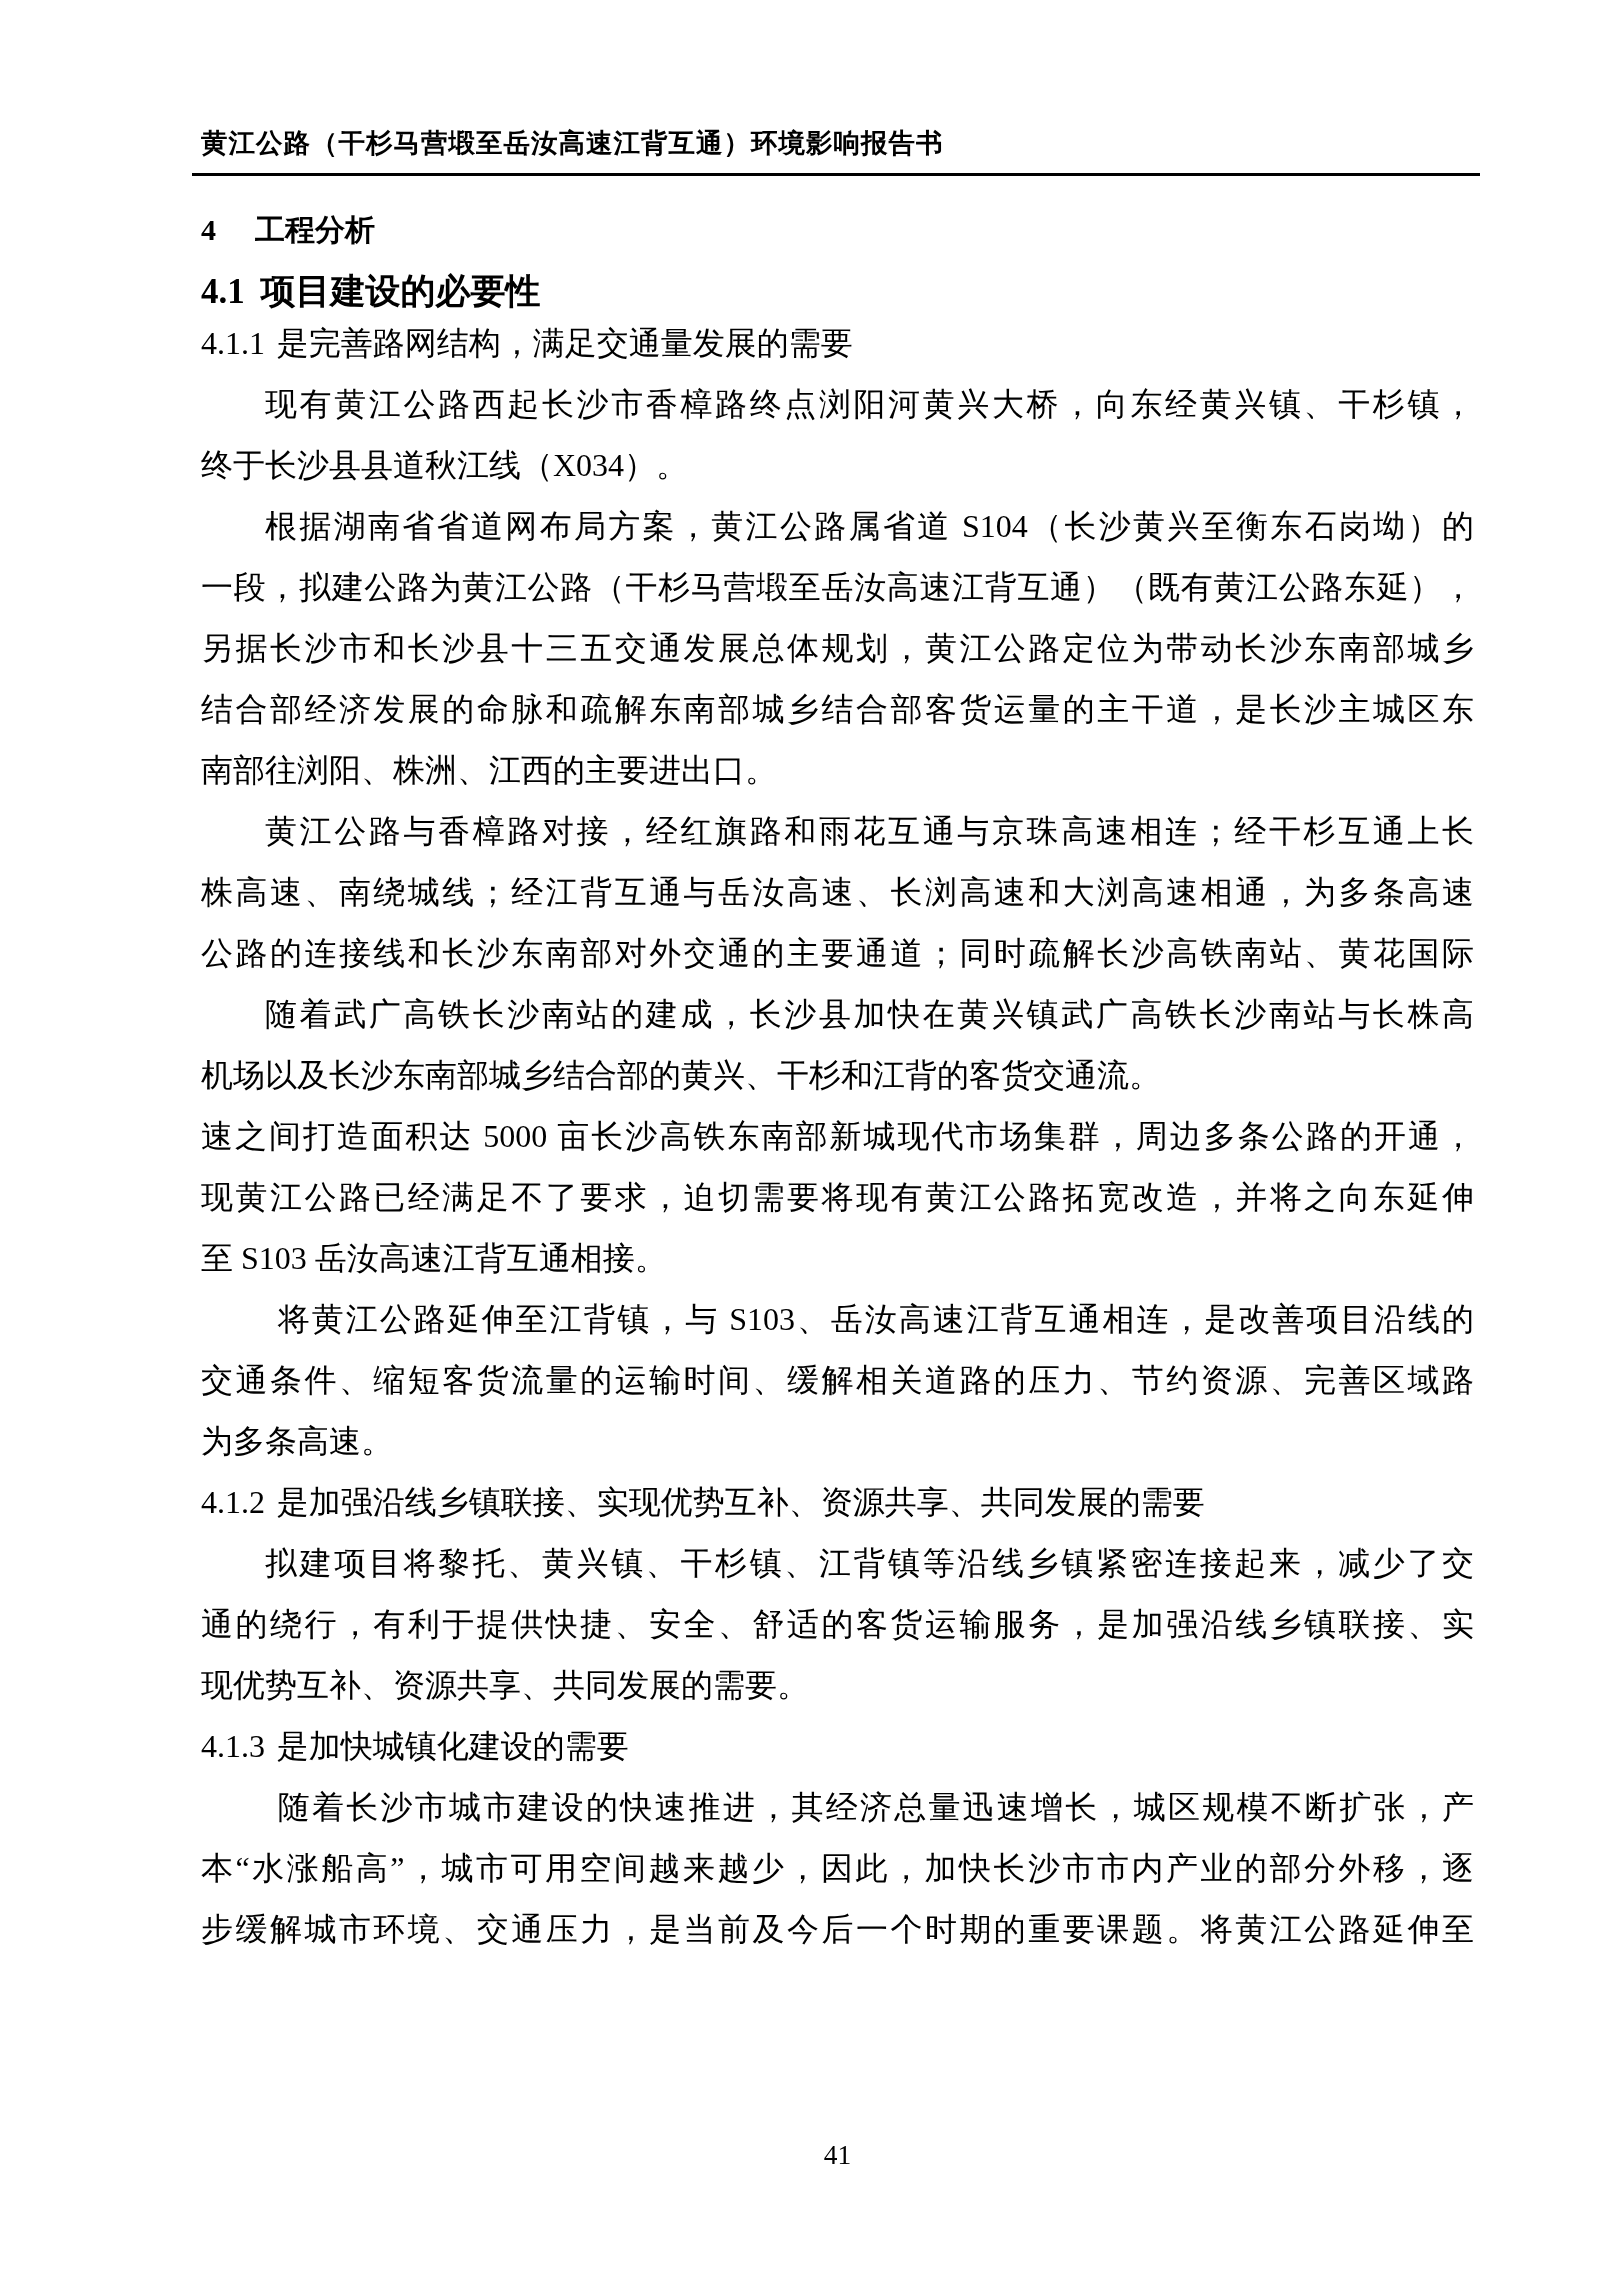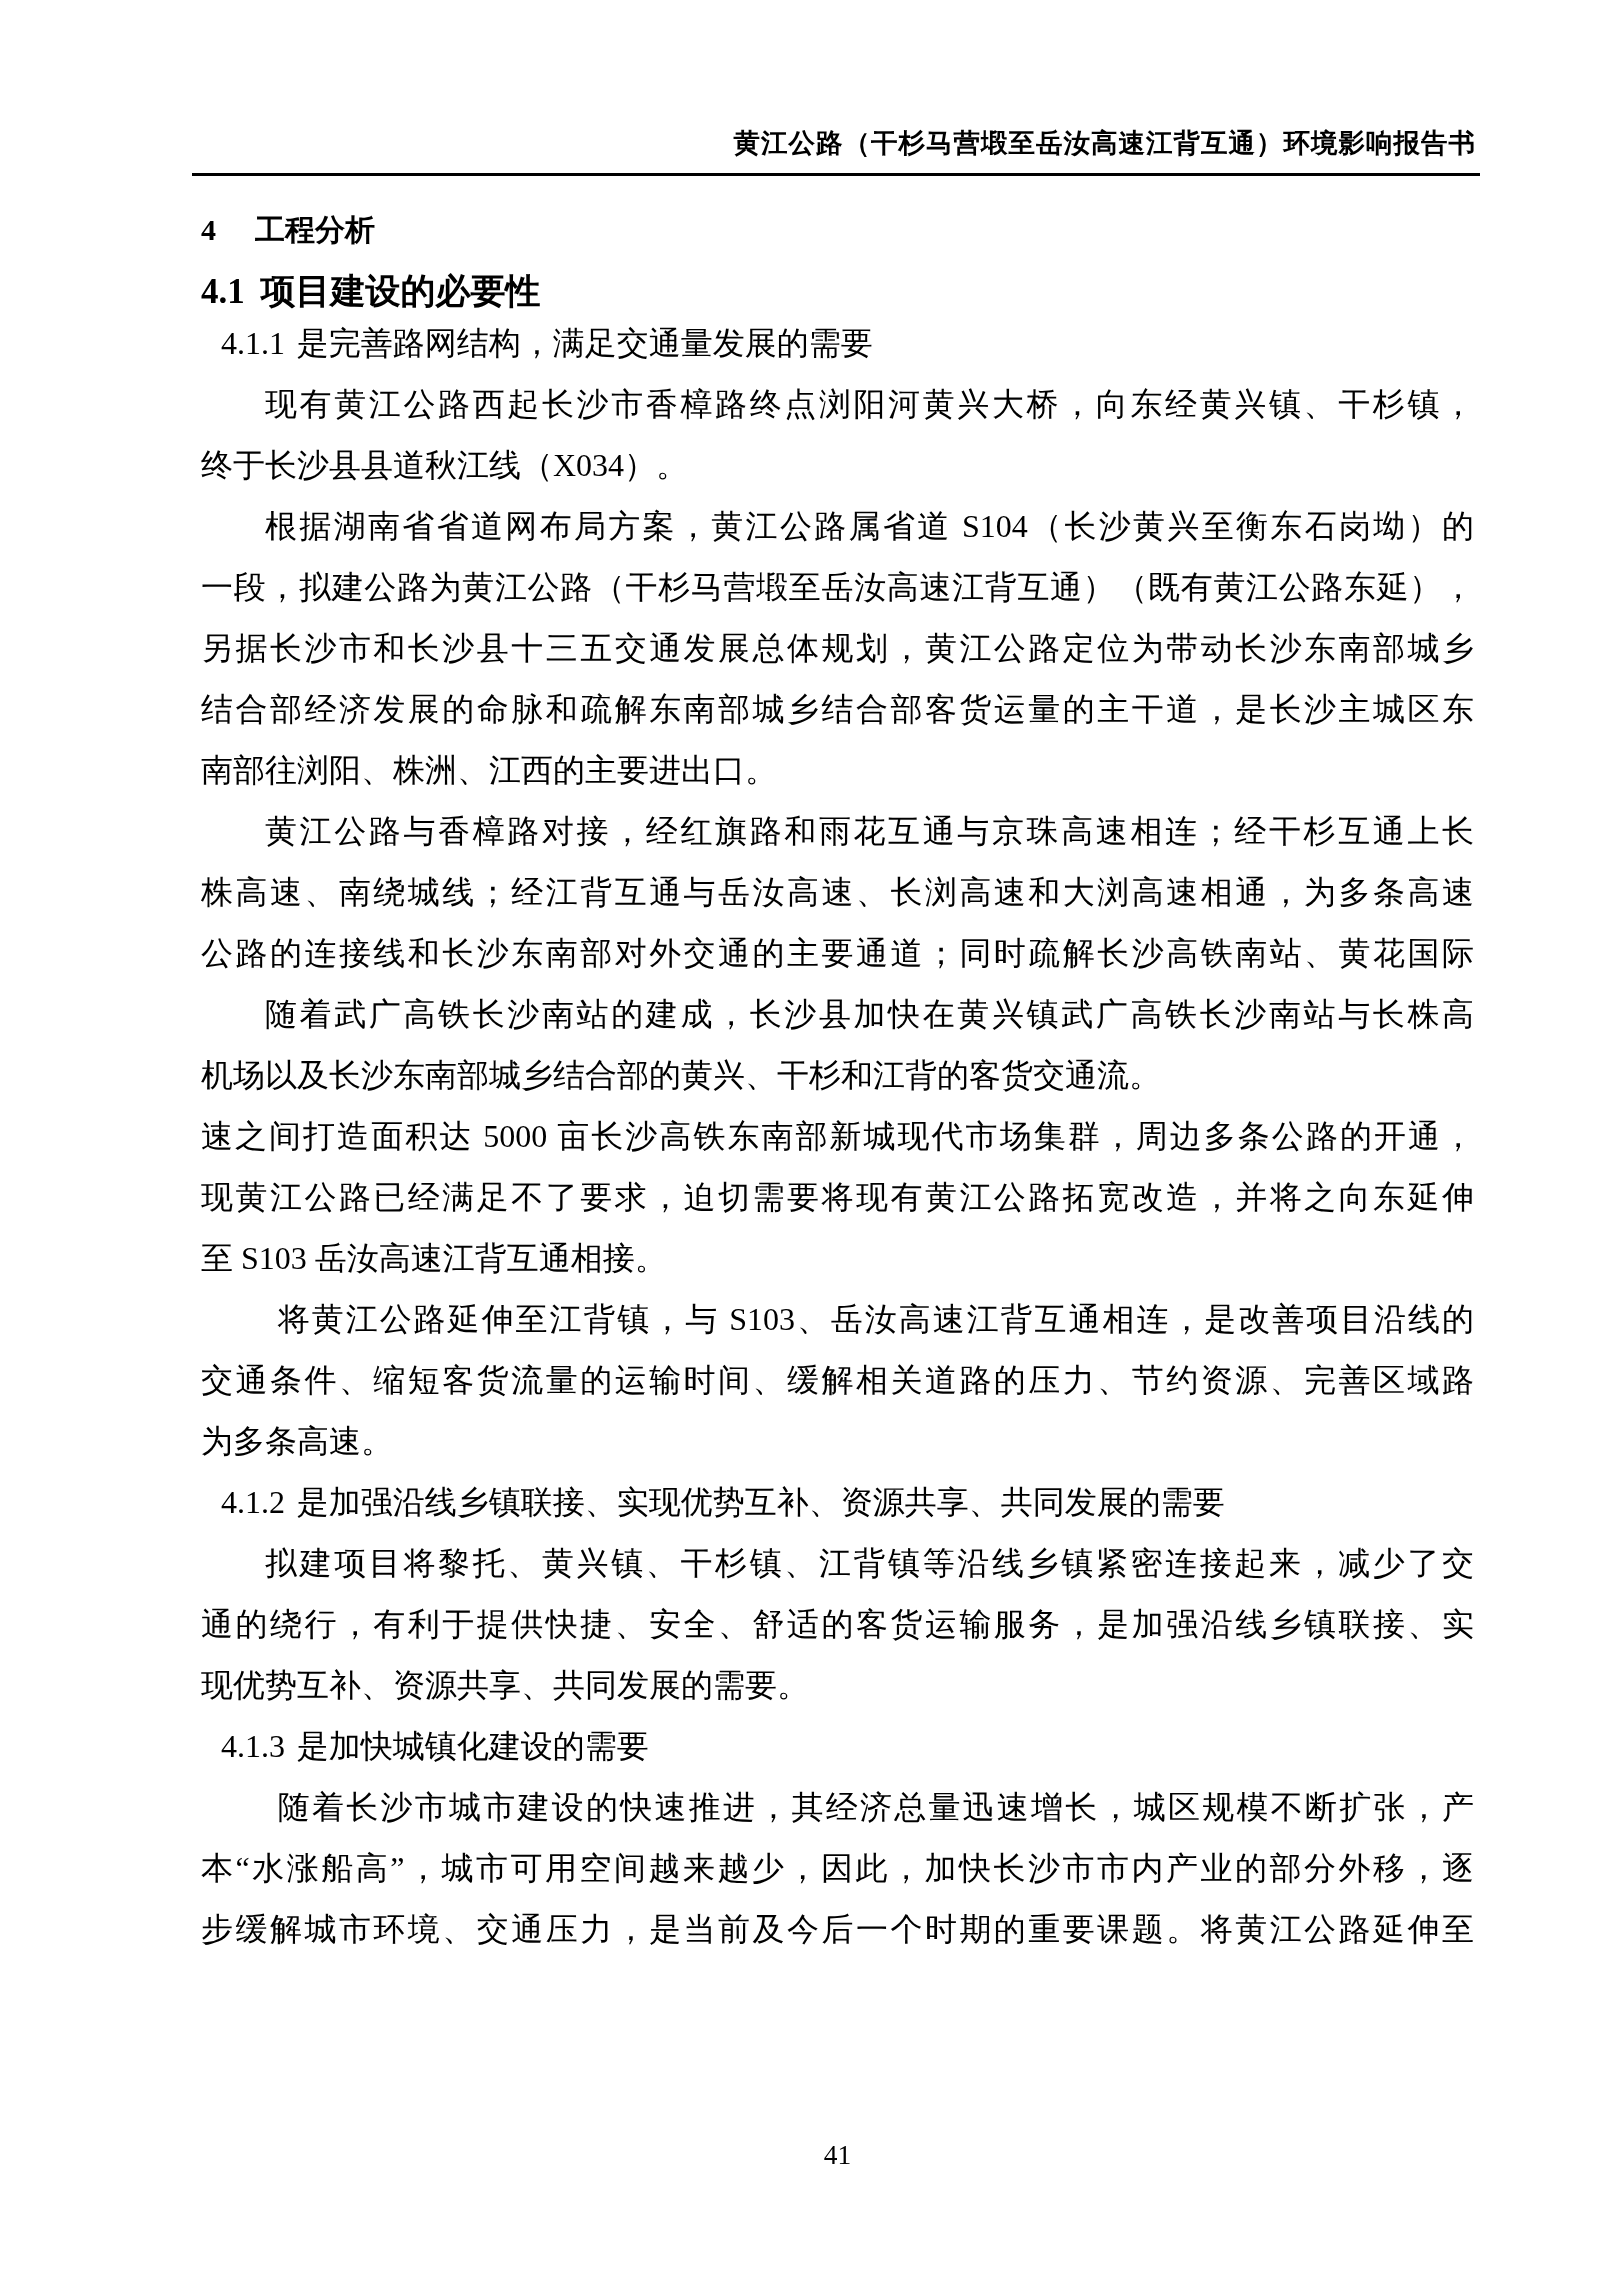--- a/index.html
+++ b/index.html
@@ -14,21 +14,21 @@
     background: #ffffff;
     color: #000000;
     font-family: "Liberation Serif", serif;
     overflow: hidden;
   }
   .header {
     position: absolute;
     top: 125px;
     left: 201px;
     right: 145px;
-    text-align: right;
+    text-align: left;
     font-size: 26.5px;
     font-weight: bold;
     letter-spacing: 1px;
     white-space: nowrap;
   }
   .header-rule {
     position: absolute;
     top: 173px;
     left: 192px;
     right: 141px;
@@ -59,21 +59,20 @@
     white-space: nowrap;
   }
   .h2 .num { margin-right: 15.7px; }
   .h3 {
     font-size: 32px;
     font-weight: normal;
     line-height: 61px;
     height: 61px;
     white-space: nowrap;
     overflow: hidden;
-    margin-left: 20px;
   }
   .h3 .num { margin-right: 11.8px; }
   .line {
     font-size: 32px;
     line-height: 61px;
     height: 61px;
     overflow: hidden;
   }
   .line.fill {
     text-align: justify;

